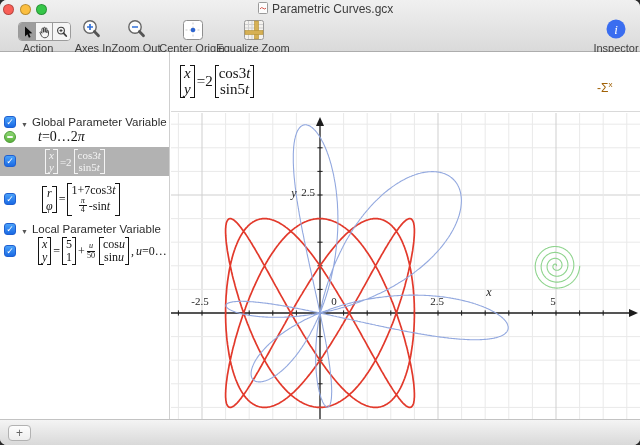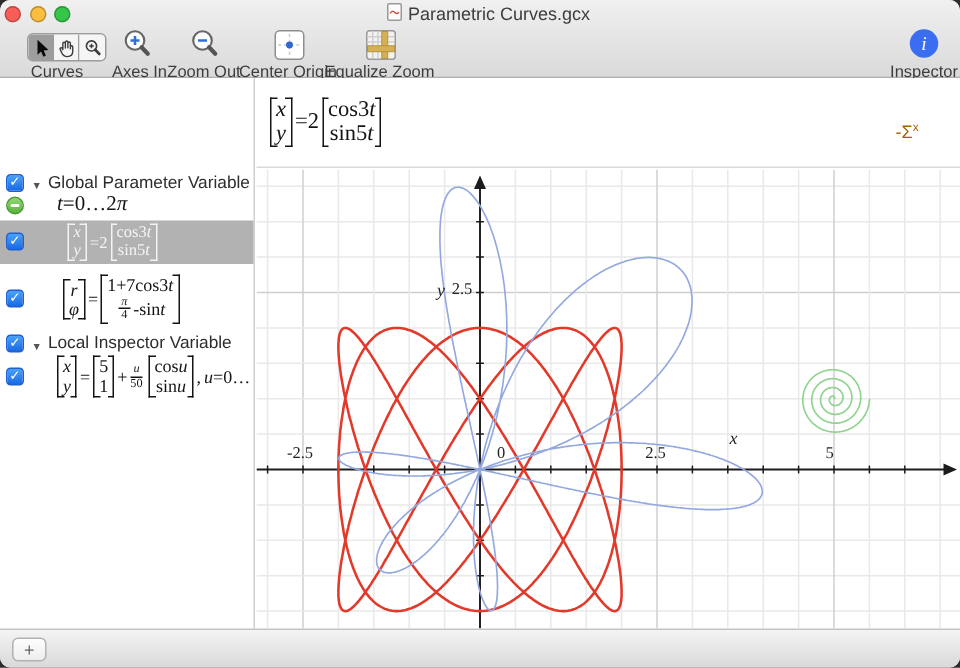--- a/index.html
+++ b/index.html
@@ -91,21 +91,21 @@
       </button>
       <button>
         <svg width="12" height="12" viewBox="0 0 12 12">
           <circle cx="5" cy="4.6" r="3.4" fill="none" stroke="#3c3c3c" stroke-width="1.1"></circle>
           <line x1="7.5" y1="7.2" x2="10.2" y2="10" stroke="#3c3c3c" stroke-width="1.8" stroke-linecap="round"></line>
           <line x1="5" y1="3.1" x2="5" y2="6.1" stroke="#3c3c3c" stroke-width="1"></line>
           <line x1="3.5" y1="4.6" x2="6.5" y2="4.6" stroke="#3c3c3c" stroke-width="1"></line>
         </svg>
       </button>
     </div>
-    <div class="tlabel" style="left:10px;width:56px">Curves</div>
+    <div class="tlabel" style="left:10px;width:56px">Action</div>
 
     <button class="ticon" style="left:81px">
       <svg width="22" height="22" viewBox="0 0 22 22">
         <circle cx="9" cy="8" r="6.2" fill="#fcfcfc" stroke="#666" stroke-width="1.4"></circle>
         <line x1="13.4" y1="12.5" x2="17.5" y2="16.8" stroke="#555" stroke-width="2.8" stroke-linecap="round"></line>
         <line x1="9" y1="5" x2="9" y2="11" stroke="#2f6fd8" stroke-width="1.7"></line>
         <line x1="6" y1="8" x2="12" y2="8" stroke="#2f6fd8" stroke-width="1.7"></line>
       </svg>
     </button>
     <div class="tlabel" style="left:66px;width:54px">Axes In</div>
@@ -223,21 +223,21 @@
         </span>
       </span>
     </div>
 
     <div class="srow" style="top:169px;height:16px">
       <button class="cb" style="top:2px">
           <span>✓</span>
         </button>
       <span class="grouplab" style="margin-left:21px">
         <span class="disc">▼</span>
-        <span>Local Inspector Variable</span>
+        <span>Local Parameter Variable</span>
       </span>
     </div>
 
     <div class="srow" style="top:184px;height:30px">
       <button class="cb" style="top:9px">
           <span>✓</span>
         </button>
       <span class="eq" id="eq-uv" style="margin-left:36px">
         <span class="mx">
             <span class="v">x</span>

